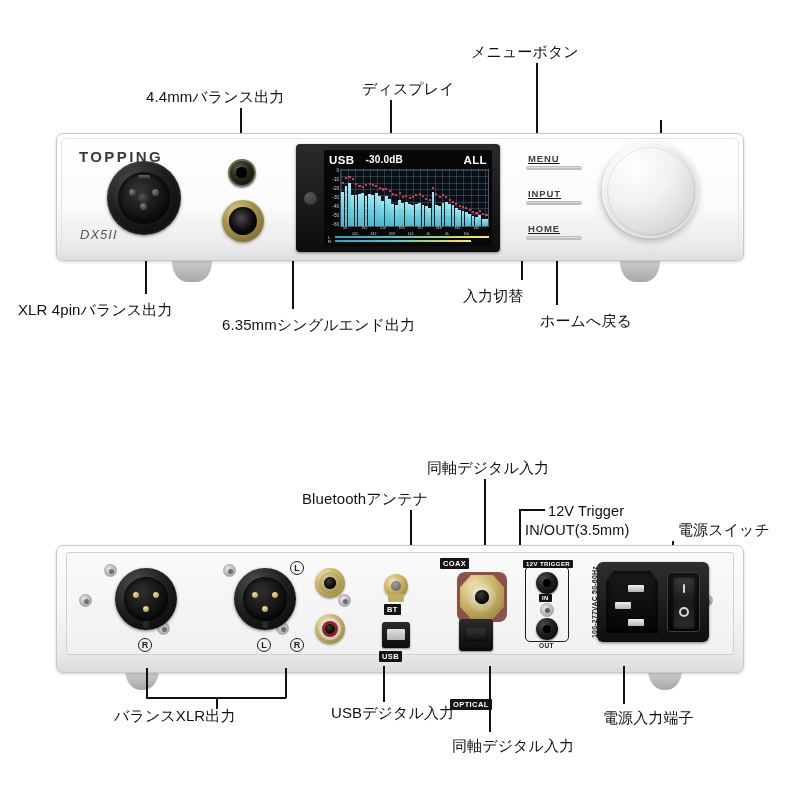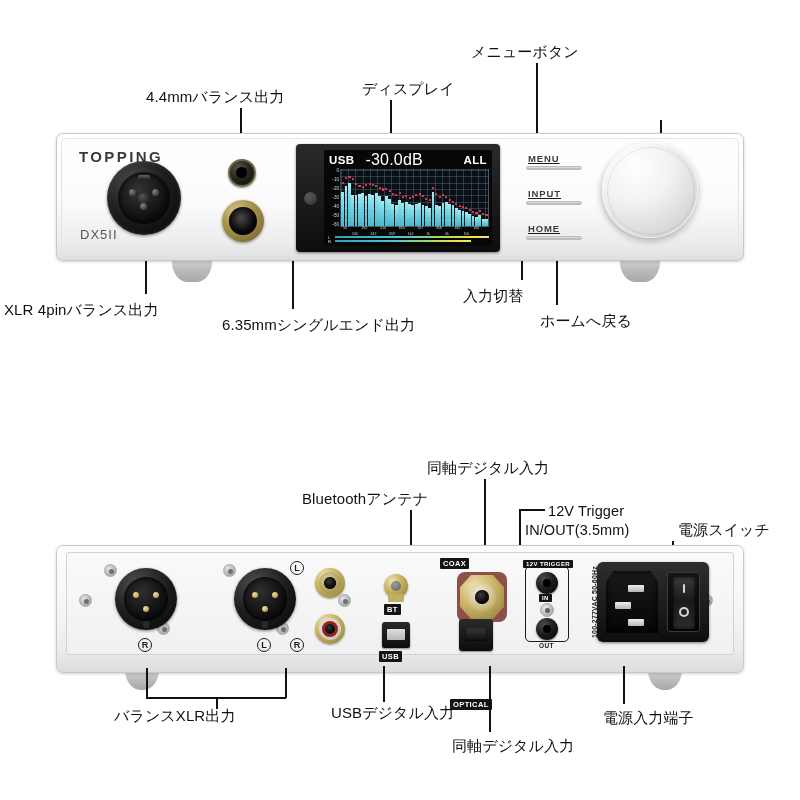--- a/index.html
+++ b/index.html
@@ -57,21 +57,21 @@
     position:absolute; left:4px; right:4px; top:4px; bottom:4px;
     border-radius:5px; border:1px solid #e4e4e4;
   }
   .brand {
     position: absolute; left: 22px; top: 14px;
     font-size: 15px; letter-spacing: 2.4px; font-weight: 600;
     color: #3a3a3a;
   }
   .model {
     position: absolute; left: 23px; top: 93px;
-    font-size: 13px; letter-spacing: 1px;
+    font-size: 13px; font-style: italic; letter-spacing: 1px;
     color: #575757;
   }
 
   
   .xlr4 {
     position: absolute; left: 50px; top: 27px;
     width: 74px; height: 74px; border-radius: 50%;
     background: radial-gradient(circle at 34% 28%, #4a4a4a 0%, #1d1d1d 46%, #050505 100%);
     box-shadow: 0 1px 3px rgba(0,0,0,.5), inset 0 0 4px rgba(255,255,255,.13);
   }
@@ -133,21 +133,21 @@
   }
   .lcd {
     position: absolute; left: 28px; top: 6px; width: 168px; height: 96px;
     background: #070707; border-radius: 2px; overflow: hidden;
   }
   .lcd-top {
     position:absolute; left:0; top:1px; width:100%; height:17px;
     display:flex; align-items:center; padding:0 5px; color:#fff;
   }
   .lcd-src { font-size: 11.5px; font-weight: 700; letter-spacing:.4px; }
-  .lcd-vol { font-size: 16px; font-weight: 400; margin-left: 11px; letter-spacing:.2px; }
+  .lcd-vol { font-size: 10px; font-weight: 700; margin-left: 11px; letter-spacing:.2px; }
   .lcd-filter { font-size: 11.5px; font-weight: 700; margin-left: auto; letter-spacing:.4px; }
 
   .spec-wrap { position:absolute; left:3px; top:19px; width:162px; height:58px; display:flex; }
   .db-axis {
     width: 13px; height: 100%; position: relative;
     font-size: 4.6px; color: #d8d8d8;
   }
   .db-axis span { position:absolute; right:1px; line-height:1; }
   .spec-plot {
     position: relative; flex: 1; height: 100%;
@@ -392,21 +392,21 @@
   <div class="leader v" style="left:240px; top:108px; height:43px;"></div>
 
   <div class="lbl" style="left:362px; top:80px;">ディスプレイ</div>
   <div class="leader v" style="left:390px; top:100px; height:50px;"></div>
 
   <div class="lbl" style="left:471px; top:43px;">メニューボタン</div>
   <div class="leader v" style="left:536px; top:63px; height:87px;"></div>
 
   <div class="leader v" style="left:660px; top:120px; height:77px;"></div>
 
-  <div class="lbl" style="left:4px; top:301px;">XLR 4pinバランス出力</div>
+  <div class="lbl" style="left:18px; top:301px;">XLR 4pinバランス出力</div>
   <div class="leader v" style="left:145px; top:232px; height:62px;"></div>
 
   <div class="lbl" style="left:222px; top:316px;">6.35mmシングルエンド出力</div>
   <div class="leader v" style="left:292px; top:236px; height:73px;"></div>
 
   <div class="lbl" style="left:463px; top:287px;">入力切替</div>
   <div class="leader v" style="left:521px; top:212px; height:68px;"></div>
 
   <div class="lbl" style="left:540px; top:312px;">ホームへ戻る</div>
   <div class="leader v" style="left:556px; top:240px; height:65px;"></div>

